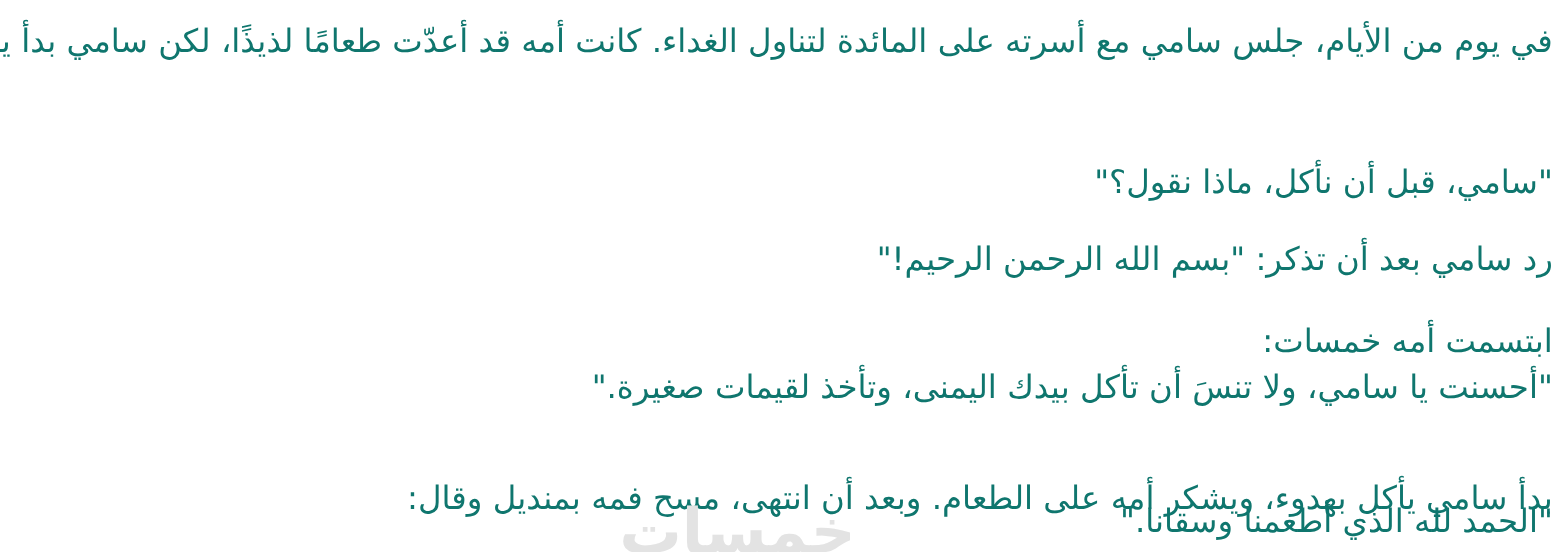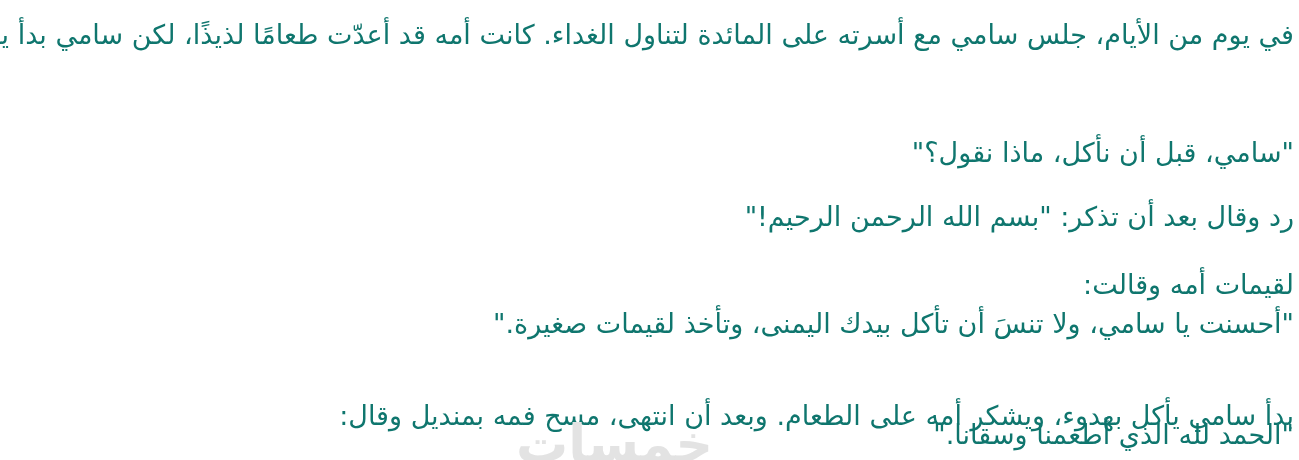--- a/index.html
+++ b/index.html
@@ -43,23 +43,23 @@
 </style>
 </head>
 <body>
 
 <div class="page">
 
   <div class="line" style="top: 20px;">في يوم من الأيام، جلس سامي مع أسرته على المائدة لتناول الغداء. كانت أمه قد أعدّت طعامًا لذيذًا، لكن سامي بدأ يأكل بسرعة ويلعب بالمعلقة.</div>
 
   <div class="line" style="top: 138px;">"سامي، قبل أن نأكل، ماذا نقول؟"</div>
 
-  <div class="line" style="top: 202px;">رد وقال بعد أن تذكر: "بسم الله الرحمن الرحيم!"</div>
+  <div class="line" style="top: 202px;">رد سامي بعد أن تذكر: "بسم الله الرحمن الرحيم!"</div>
 
-  <div class="line" style="top: 270px;">لقيمات أمه وقالت:</div>
+  <div class="line" style="top: 270px;">ابتسمت أمه خمسات:</div>
   <div class="line" style="top: 309px;">"أحسنت يا سامي، ولا تنسَ أن تأكل بيدك اليمنى، وتأخذ لقيمات صغيرة."</div>
 
   <div class="line" style="top: 401px; margin-left: 43px;">بدأ سامي يأكل بهدوء، ويشكر أمه على الطعام. وبعد أن انتهى، مسح فمه بمنديل وقال:</div>
   <div class="line" style="top: 420px;">"الحمد لله الذي أطعمنا وسقانا."</div>
 
   <div class="watermark">خمسات</div>
 
 </div>
 
 </body></html>

